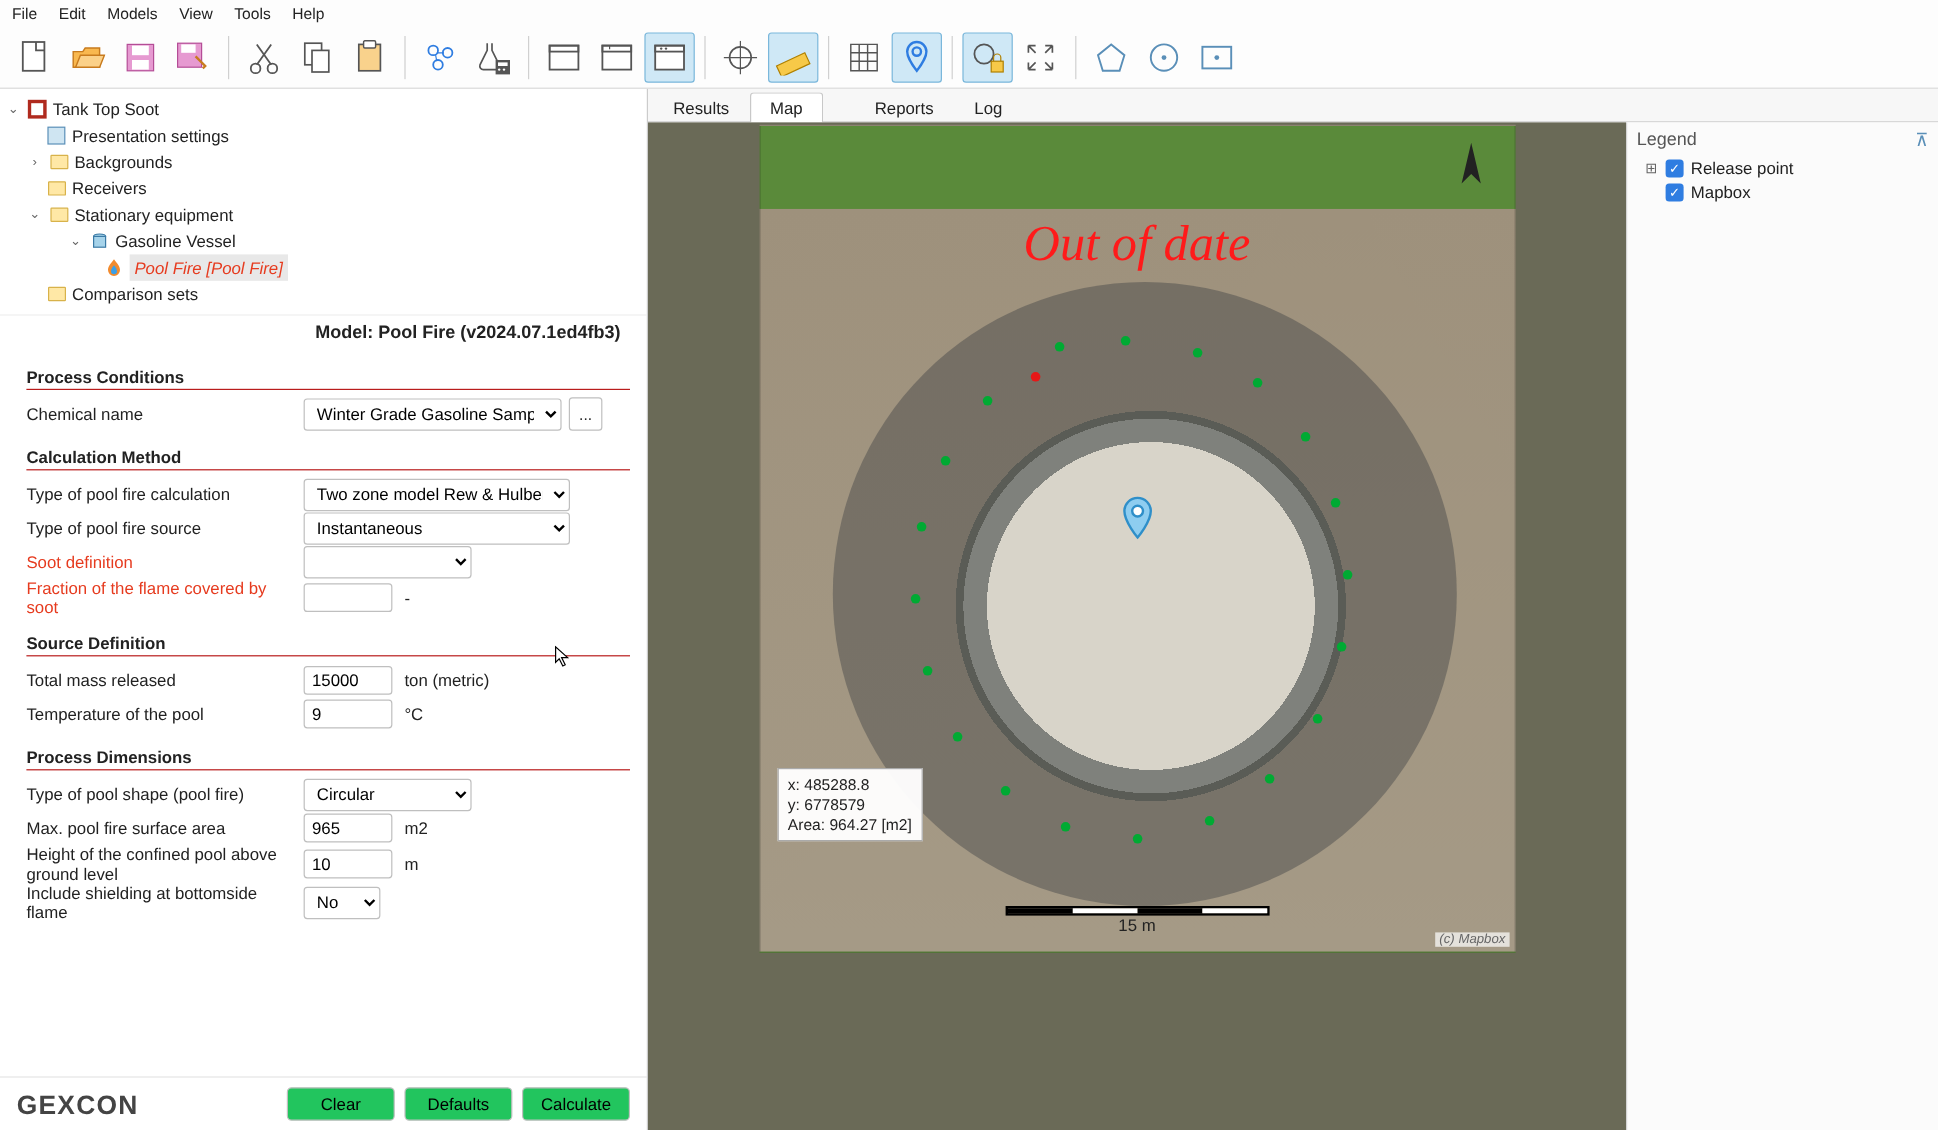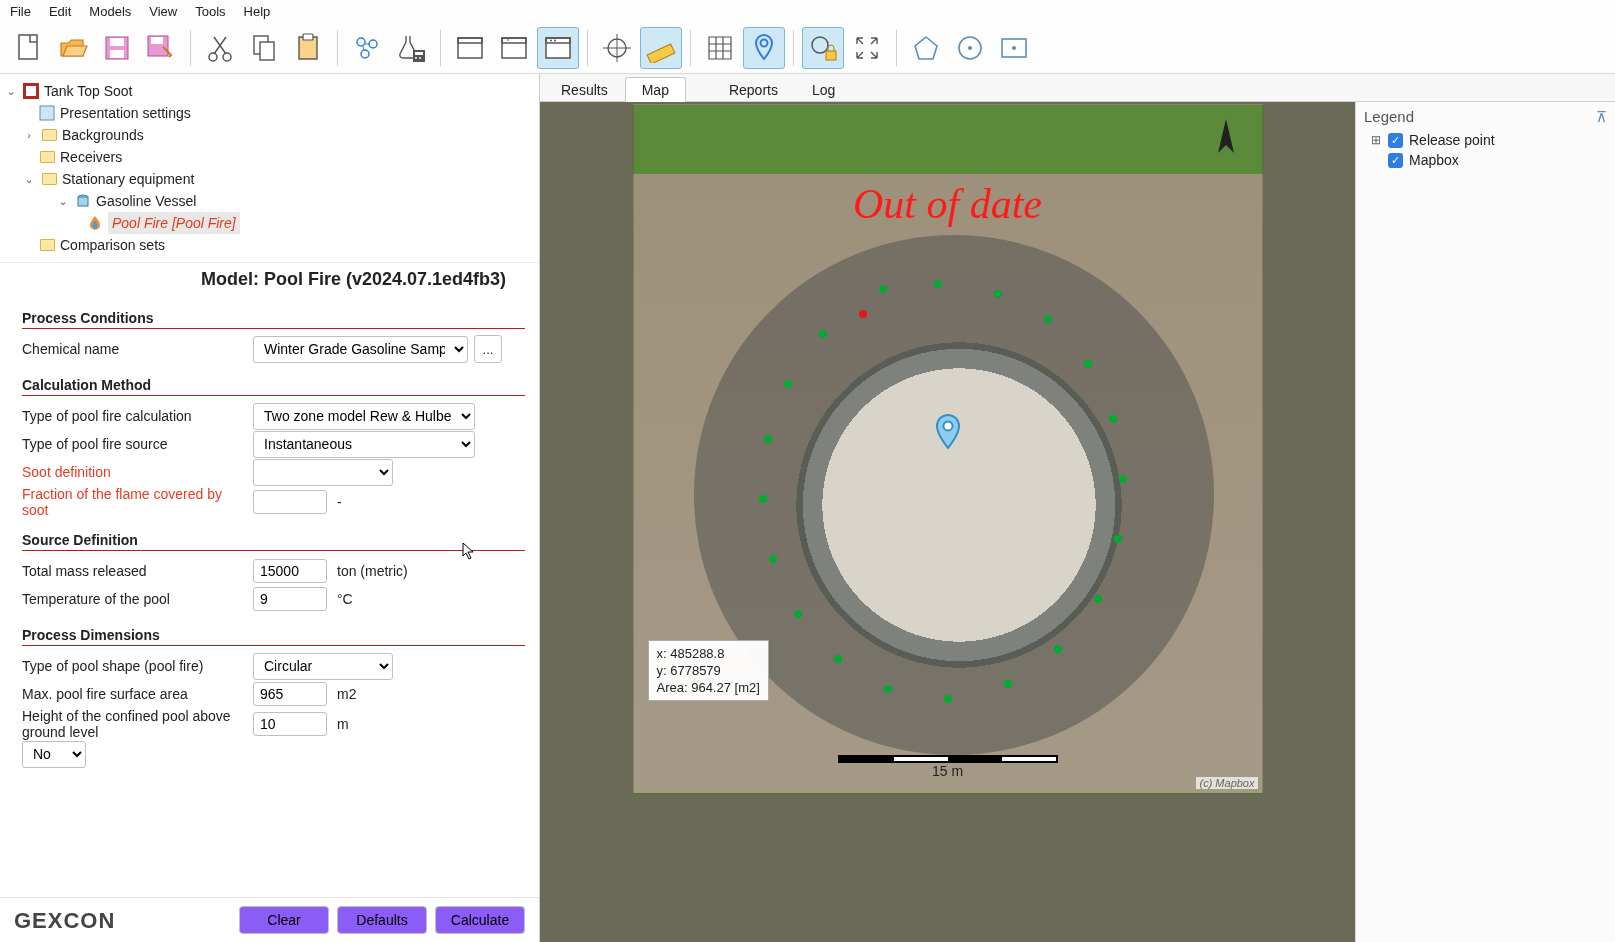--- a/index.html
+++ b/index.html
@@ -15,37 +15,37 @@
   .tree { padding: 6px 4px; font-size: 14px; line-height: 22px; overflow:auto;}
   .tree-row { display: flex; align-items: center; gap: 4px; white-space: nowrap; }
   .tree-row .exp { width: 14px; text-align: center; color: #666; font-size: 11px;}
   .tree-row .ic { width: 18px; height: 18px; display: inline-flex; align-items: center; justify-content: center; }
   .folder-ic { width:15px; height:12px; background:#ffe8a6; border:1px solid #d8b24a; border-radius:1px;}
   .tree .sel { background: #e8e8e8; color: #e63b1f; font-style: italic; padding: 0 4px;}
   .ind1 { padding-left: 18px; }
   .ind2 { padding-left: 34px; }
   .ind3 { padding-left: 52px; }
   .ind4 { padding-left: 82px; }
-  .model-label { text-align: right; font-weight: bold; padding: 6px 33px 6px 0; font-size: 18px; border-top: 1px solid #eee;}
+  .model-label { text-align: right; font-weight: bold; padding: 6px 22px 6px 0; font-size: 15px; border-top: 1px solid #eee;}
   .form-scroll { flex:1; overflow-y: auto; padding: 0 14px 0 22px; position:relative;}
   .form-scroll::-webkit-scrollbar{width:14px;}
   .form-scroll::-webkit-scrollbar-thumb{background:#c9c9c9;border-radius:3px;border:3px solid #f3f3f3;}
   .form-scroll::-webkit-scrollbar-track{background:#f3f3f3;}
   .section-h { font-weight: bold; font-size: 14px; margin: 14px 0 6px 0; border-bottom: 1px solid #b91c1c; padding-bottom: 2px;}
   .form-row { display: flex; align-items: center; min-height: 28px; gap: 6px; }
   .form-row label { width: 225px; font-size: 14px;}
   .form-row label.err, .err { color: #e63b1f; }
   .form-row select, .form-row input { border: 1px solid #bfbfbf; border-radius: 3px; padding: 3px 6px; font-size: 14px; background:#fff; font-family:inherit;}
   .form-row select { height: 27px; }
   .form-row .unit { font-size: 14px; margin-left: 4px;}
   .btn-sq { width:28px;height:28px;border:1px solid #bfbfbf;border-radius:3px;background:#fff;display:flex;align-items:center;justify-content:center;}
   .footer { display: flex; align-items: flex-end; padding: 8px 14px; border-top: 1px solid #e4e4e4; gap: 8px;}
   .footer .logo { font-weight: bold; font-size: 22px; letter-spacing: 1px; color:#444;}
   .footer .spacer { flex:1;}
-  .footer button { min-width: 90px; padding: 5px 14px; border:1px solid #bfbfbf; border-radius:4px; background:#8b5cf6; font-size:14px; font-family:inherit;}
+  .footer button { min-width: 90px; padding: 5px 14px; border:1px solid #bfbfbf; border-radius:4px; background:#22c55e; font-size:14px; font-family:inherit;}
   .rightpane { flex:1; display:flex; flex-direction: column; }
   .tabs { display:flex; gap: 0; border-bottom:1px solid #d0d0d0; background:#f7f7f7; height:28px; align-items:flex-end; padding-left:4px;}
   .tab { padding: 4px 16px; font-size:14px; border:1px solid transparent; border-bottom:none; cursor:default; position:relative; top:1px;}
   .tab.active { background:#fff; border-color:#c8c8c8; border-radius:3px 3px 0 0;}
   .viewer { flex:1; display:flex; }
   .mapwrap { flex:1; position:relative; background:#6a6a57; display:flex; align-items:flex-start; justify-content:center; padding-top:2px; }
   .map { width: 630px; height: 690px; position: relative; background: linear-gradient(to bottom, #5a8a3a 0%, #5a8a3a 10%, #9e917c 10%, #a59a86 100%); overflow:hidden; border:1px solid rgba(0,0,0,0.15);}
   .tank-outer{position:absolute;left:95px;top:170px;width:460px;height:460px;border-radius:50%;background:radial-gradient(circle,#d8d4c9 0 42%, #7f817c 42% 48%, #5a5c56 48% 50%, transparent 50%);}
   .tank-shadow{position:absolute;left:60px;top:130px;width:520px;height:520px;border-radius:50%;background:rgba(40,45,55,0.35);}
   .stamp { position:absolute; top:75px; left:0; right:0; text-align:center; font-style:italic; font-size:42px; color:#ff1a1a; font-family: Georgia, serif;}
@@ -343,20 +343,21 @@
         <label>Max. pool fire surface area</label>
         <input style="width: 74px;" value="965">
         <span class="unit">m2</span>
       </div>
       <div class="form-row">
         <label>Height of the confined pool above ground level</label>
         <input style="width: 74px;" value="10">
         <span class="unit">m</span>
       </div>
       <div class="form-row">
+        <label>Include shielding at bottomside flame</label>
         <select style="width:64px"><option>No</option></select>
       </div>
       <svg class="cursor" style="left:462px;top:246px" width="14" height="18">
           <path d="M1 1 l0 13 l3 -3 l3 6 l2 -1 l-3 -6 l5 0 z" fill="#fff" stroke="#000" stroke-width="1"></path>
         </svg>
     </div>
 
     <div class="footer">
       <span class="logo">GEXCON</span>
       <span class="spacer"></span>

